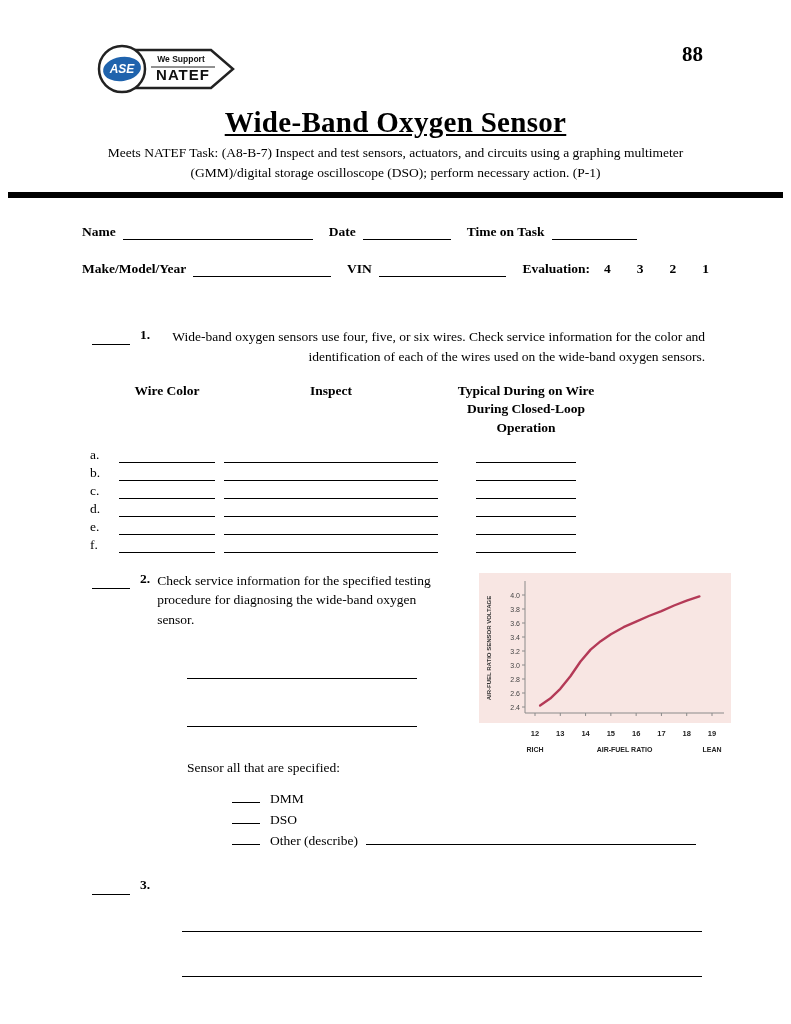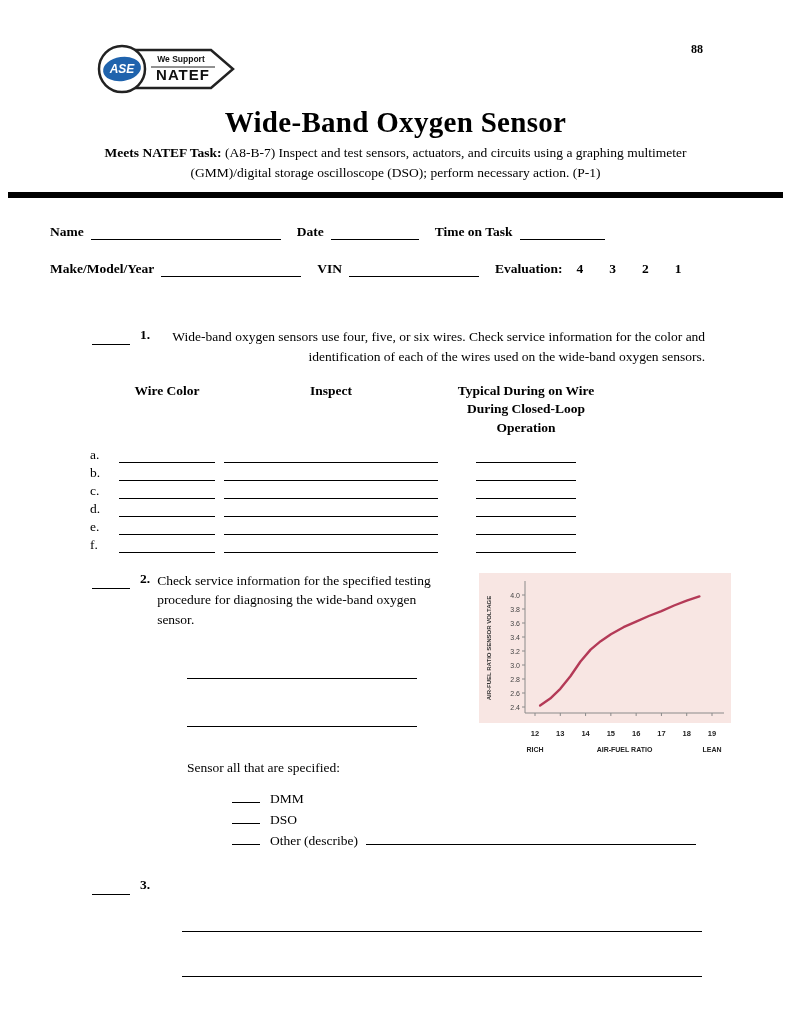--- a/index.html
+++ b/index.html
@@ -9,39 +9,39 @@
     width: 791px; height: 1024px;
     margin: 0 auto;
     background: #ffffff;
     color: #000;
     overflow: hidden;
   }
   .top-row {
     display: flex; justify-content: space-between; align-items: flex-start;
     padding: 42px 88px 0 95px;
   }
-  .pagenum { font-weight: bold; font-size: 12px; }
+  .pagenum { font-weight: bold; font-size: 21px; }
   .title {
     text-align: center; font-size: 29px; font-weight: bold;
-    margin-top: 10px; letter-spacing: 0.3px;
+    margin-top: 10px; letter-spacing: 0.3px; text-decoration: underline;
   }
   .task {
     text-align: center; font-size: 13.5px; max-width: 600px;
     margin: 4px auto 0; line-height: 1.45;
   }
-  .task b { font-weight: bold; }
+  .task b { font-weight: normal; }
   .thick-rule { height: 6px; background: #000; margin: 10px 8px 0 8px; }
 
   .blank { display: inline-block; border-bottom: 1.3px solid #000; height: 15px; vertical-align: baseline; }
   .w28 { width: 28px; } .w38 { width: 38px; } .w85 { width: 85px; } .w88 { width: 88px; } .w130 { width: 130px; } .w140 { width: 140px; }
   .w190 { width: 190px; } .w230 { width: 230px; } .w330 { width: 330px; }
   .w520 { width: 520px; }
 
   .form-row {
-    margin: 0 50px; font-size: 13.5px; display: flex; align-items: flex-end;
+    margin: 0 82px; font-size: 13.5px; display: flex; align-items: flex-end;
   }
   .form-row .lbl { font-weight: bold; white-space: nowrap; }
   .form-row .blank { margin-left: 7px; }
   .form-row .grp { margin-left: 16px; }
   .row1 { margin-top: 26px; }
   .row2 { margin-top: 21px; }
   .eval-nums { display: flex; gap: 26px; margin-left: 14px; font-weight: bold; }
 
   .question { margin-left: 92px; margin-right: 60px; font-size: 13.5px; }
   .q-head { display: flex; align-items: flex-start; }

